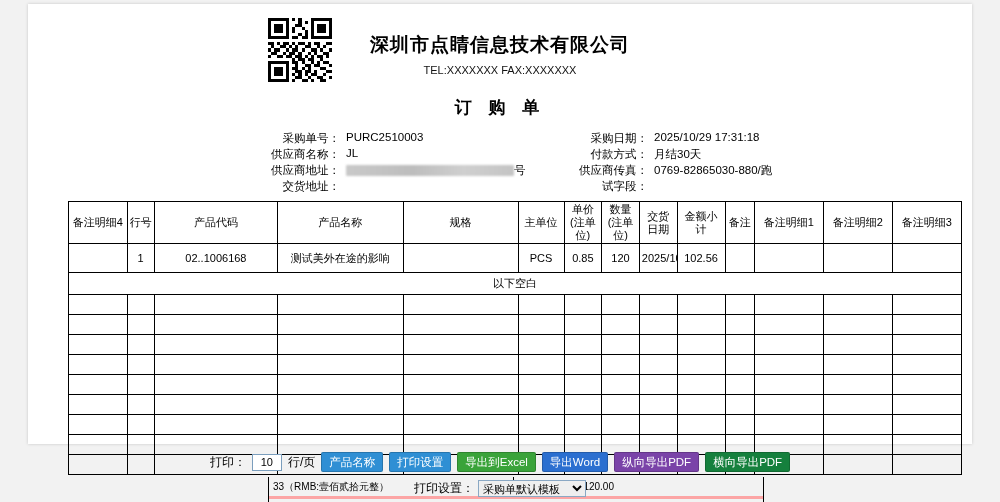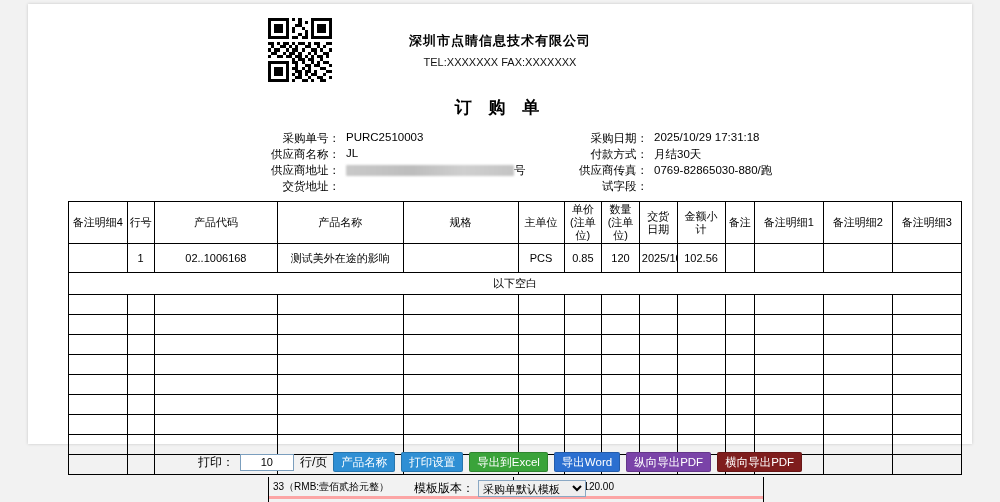--- a/index.html
+++ b/index.html
@@ -38,21 +38,21 @@
   .qr {
     position: absolute;
     left: 228px;
     top: 6px;
     width: 64px;
     height: 64px;
   }
   .qr svg { display:block; }
   .company {
     text-align: center;
-    font-size: 13px;
+    font-size: 19px;
     font-weight: bold;
     padding-top: 20px;
     letter-spacing: 1px;
   }
   .telline {
     text-align: center;
     font-size: 11px;
     padding-top: 6px;
     color: #111;
   }
@@ -174,38 +174,38 @@
     align-items: center;
     gap: 4px;
   }
   .print-label { color:#000; }
   .rows-input {
     width: 26px;
     height: 15px;
     border: 1px solid #7b9ebd;
     font-size: 11px;
     text-align: center;
-    padding: 0 13px;
+    padding: 0 1px;
   }
   .btn {
     display: inline-block;
     padding: 2px 7px;
     font-size: 11.5px;
     color: #fff;
     border: 1px solid rgba(0,0,0,0.18);
     border-radius: 2px;
     line-height: 14px;
     cursor: pointer;
     white-space: nowrap;
   }
   .btn.blue   { background: #2f8fd4; }
   .btn.green  { background: #3aa33a; }
   .btn.dblue  { background: #2b6fd0; }
   .btn.purple { background: #7a43a8; }
-  .btn.red    { background: #7f1d1d; }
+  .btn.red    { background: #15803d; }
   select.tpl {
     font-size: 11px;
     height: 17px;
     width: 108px;
     border: 1px solid #8aa8c4;
   }
 </style>
 </head>
 <body>
 
@@ -577,18 +577,18 @@
     <input class="rows-input" value="10" style="">
     <span class="print-label">行/页</span>
     <span class="btn blue">产品名称</span>
     <span class="btn blue">打印设置</span>
     <span class="btn green">导出到Excel</span>
     <span class="btn dblue">导出Word</span>
     <span class="btn purple">纵向导出PDF</span>
     <span class="btn red">横向导出PDF</span>
   </div>
   <div class="line2">
-    <span class="print-label">模板版本：</span>
+    <span class="print-label">打印设置：</span>
     <select class="tpl">
       <option>采购单默认模板</option>
     </select>
   </div>
 </div>
 
 </body></html>

